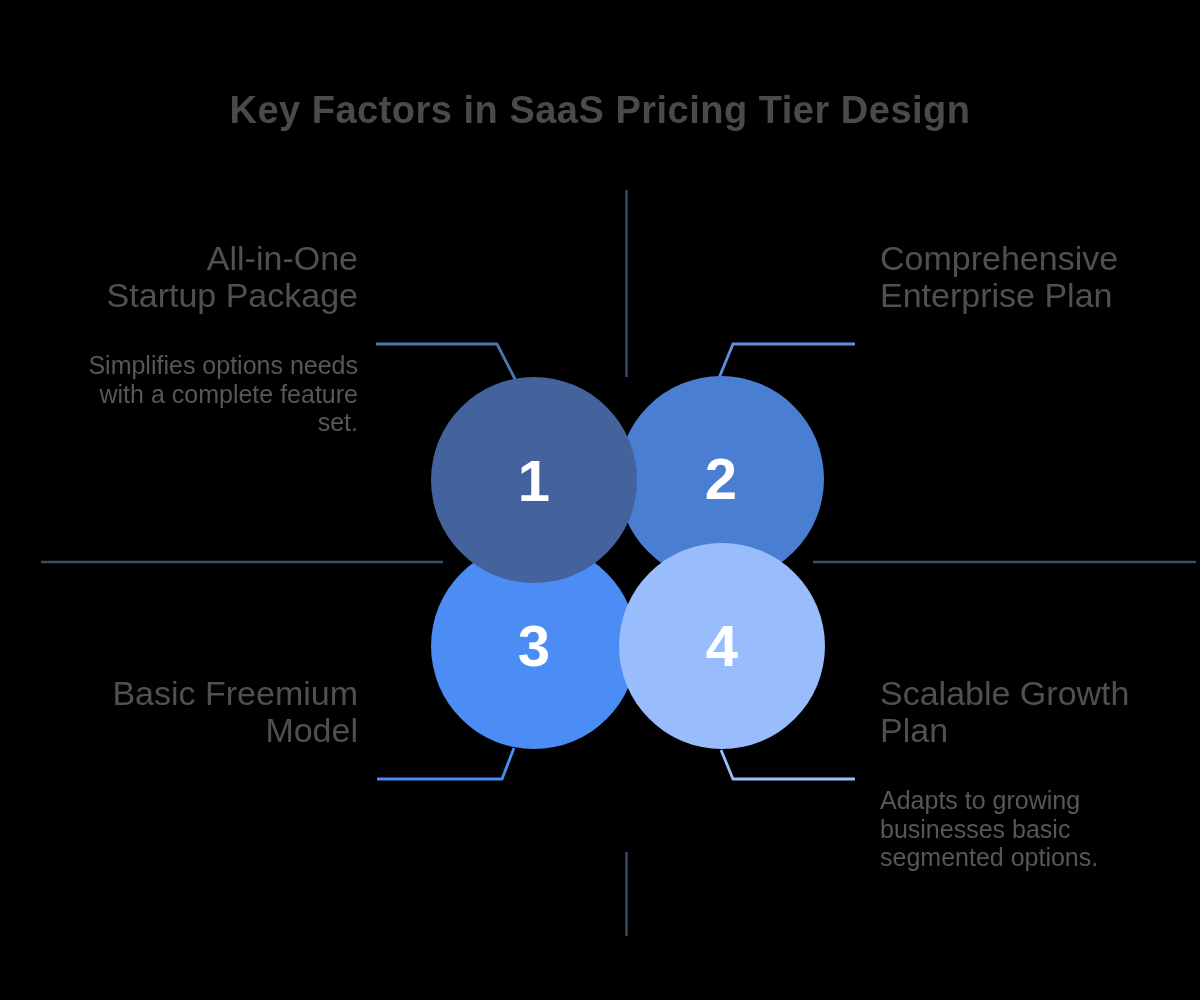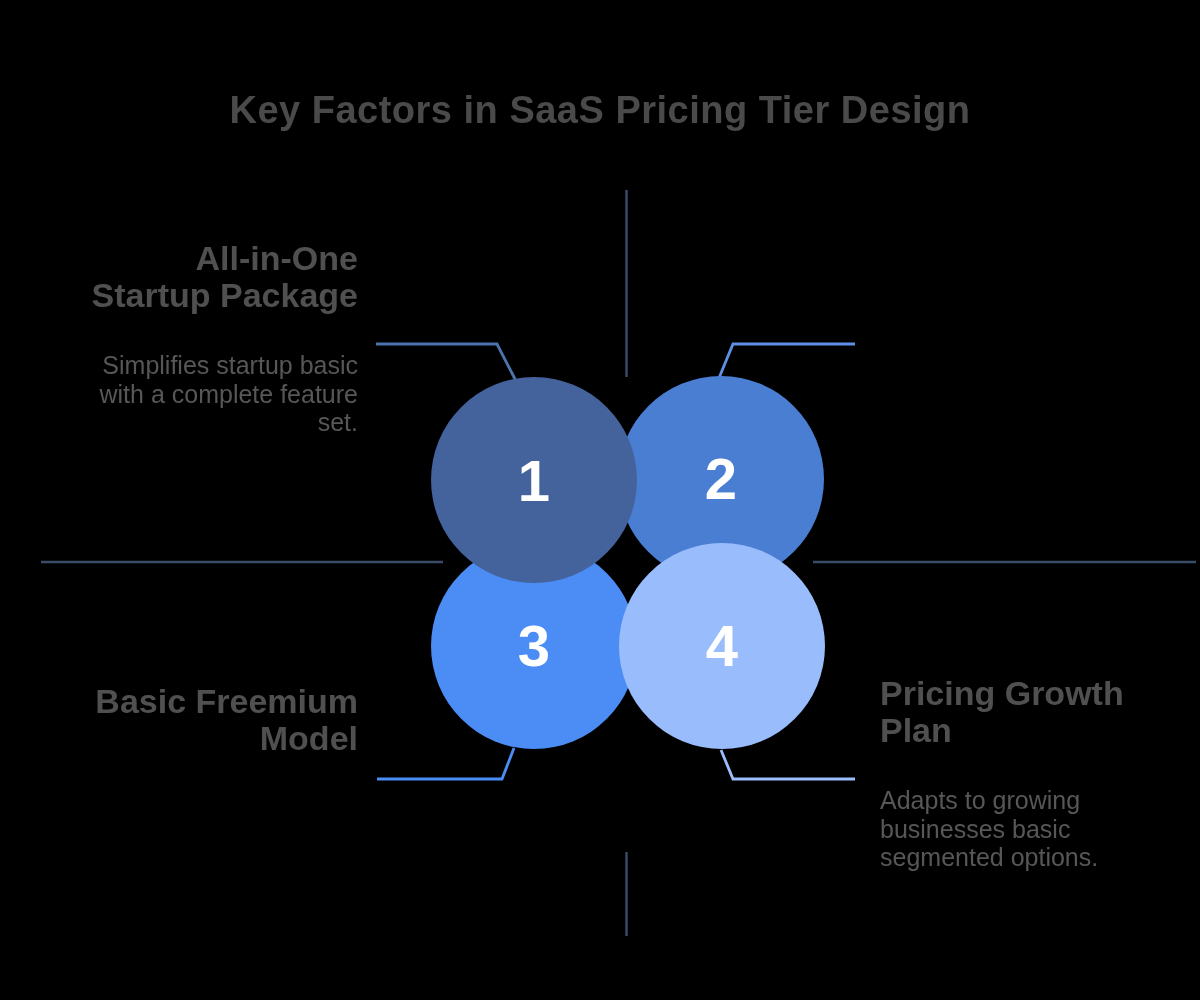--- a/index.html
+++ b/index.html
@@ -14,30 +14,30 @@
   }
   .art{position:absolute;left:0;top:0;width:1200px;height:1000px;}
   .axis{stroke-width:2.4;fill:none;}
   .conn{stroke-width:2.8;fill:none;stroke-linejoin:miter;stroke-linecap:butt;}
   .num{
     position:absolute;transform:translate(-50%,-50%);
     color:#ffffff;font-size:58px;font-weight:bold;line-height:1;
   }
   .block{position:absolute;width:320px;}
   .block-heading{
-    font-size:34px;line-height:37px;font-weight:bold;color:#505050;
+    font-size:34px;line-height:37px;font-weight:normal;color:#505050;
     white-space:pre-line;
   }
   .block-body{
     font-size:25px;line-height:28.5px;color:#575757;
     white-space:pre-line;margin-top:37px;
   }
   .tl{left:38px;top:240px;text-align:right;}
   .tr{left:880px;top:240px;text-align:left;}
-  .bl{left:38px;top:675px;text-align:right;margin-top:8px;}
+  .bl{left:38px;top:675px;text-align:right;}
   .br{left:880px;top:675px;text-align:left;}
 </style>
 </head>
 <body>
 
 <div class="canvas">
 
   <h1 class="title">Key Factors in SaaS Pricing Tier Design</h1>
 
   <svg class="art" viewBox="0 0 1200 1000">
@@ -59,34 +59,36 @@
   </svg>
 
   <div class="num" style="left:534px;top:481px">1</div>
   <div class="num" style="left:721px;top:479px">2</div>
   <div class="num" style="left:534px;top:646px">3</div>
   <div class="num" style="left:722px;top:646px">4</div>
 
   <div class="block tl">
     <div class="block-heading">All-in-One
 Startup Package</div>
-    <div class="block-body">Simplifies startup basic
+    <div class="block-body">Simplifies options needs
 with a complete feature
 set.</div>
   </div>
 
   <div class="block tr">
+    <div class="block-heading">Comprehensive
+Enterprise Plan</div>
   </div>
 
   <div class="block bl">
     <div class="block-heading">Basic Freemium
 Model</div>
   </div>
 
   <div class="block br">
-    <div class="block-heading">Pricing Growth
+    <div class="block-heading">Scalable Growth
 Plan</div>
     <div class="block-body">Adapts to growing
 businesses basic
 segmented options.</div>
   </div>
 
 </div>
 
 </body></html>

